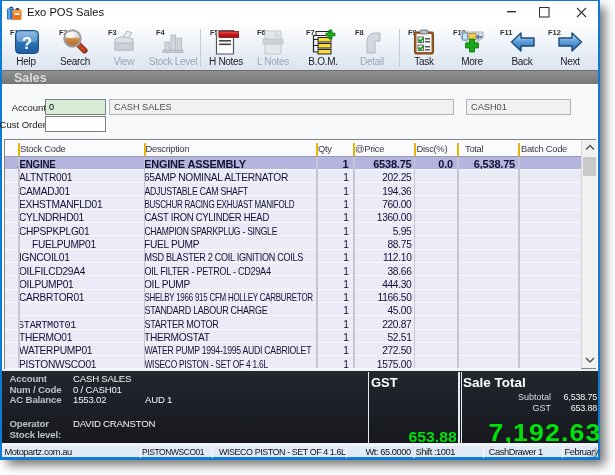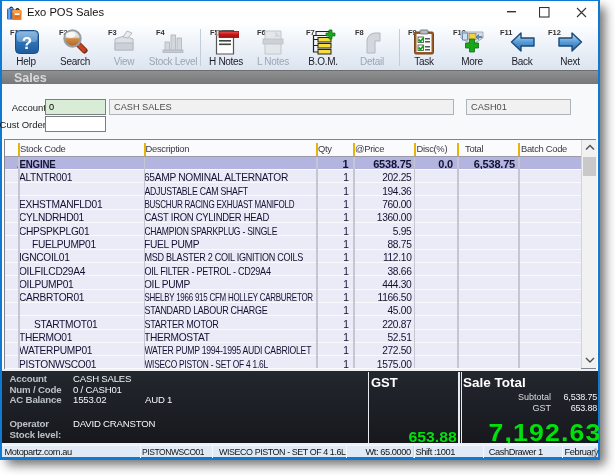--- a/index.html
+++ b/index.html
@@ -231,32 +231,34 @@
 <div class="hc" style="left:13.00px;width:125.50px;padding-left:0px;">Stock Code</div>
 <div class="hc" style="left:138.50px;width:172.50px;padding-left:0px;">Description</div>
 <div class="hc" style="left:311.00px;width:37.00px;padding-left:0px;">Qty</div>
 <div class="hc" style="left:348.00px;width:60.50px;padding-left:0px;">@Price</div>
 <div class="hc" style="left:408.50px;width:43.50px;padding-left:1px;">Disc(%)</div>
 <div class="hc" style="left:452.00px;width:61.00px;padding-left:6px;">Total</div>
 <div class="hc" style="left:513.00px;width:62.50px;padding-left:1px;">Batch Code</div>
 </div>
 <div class="grow sel" style="top:17.00px;height:13.312px;">
         <div class="gc" style="left:13.00px;width:125.50px;overflow:visible;"><span class="ct" style="padding-left:0px;margin-left:-1.5px;transform:scaleX(0.88);transform-origin:0 50%;">.ENGINE</span></div>
+        <div class="gc" style="left:138.50px;width:172.50px;"><span class="ct" style="padding-left:0.5px;">ENGINE ASSEMBLY</span></div>
         <div class="gc r" style="left:311.00px;width:37.00px;"><span class="ct" style="padding-right:4.5px;">1</span></div>
         <div class="gc r" style="left:348.00px;width:60.50px;"><span class="ct" style="padding-right:2px;">6538.75</span></div>
         <div class="gc r" style="left:408.50px;width:43.50px;"><span class="ct" style="padding-right:4px;">0.0</span></div>
         <div class="gc r" style="left:452.00px;width:61.00px;"><span class="ct" style="padding-right:3px;">6,538.75</span></div>
       </div>
 <div class="grow" style="top:30.31px;height:13.312px;">
         <div class="gc" style="left:13.00px;width:125.50px;"><span class="ct" style="padding-left:1px;">ALTNTR001</span></div>
         <div class="gc" style="left:138.50px;width:172.50px;"><span class="ct" style="padding-left:0.5px;">65AMP NOMINAL ALTERNATOR</span></div>
         <div class="gc r" style="left:311.00px;width:37.00px;"><span class="ct" style="padding-right:4.5px;">1</span></div>
         <div class="gc r" style="left:348.00px;width:60.50px;"><span class="ct" style="padding-right:2px;">202.25</span></div>
       </div>
 <div class="grow" style="top:43.62px;height:13.312px;">
+        <div class="gc" style="left:13.00px;width:125.50px;"><span class="ct" style="padding-left:1px;">CAMADJ01</span></div>
         <div class="gc" style="left:138.50px;width:172.50px;"><span class="ct" style="padding-left:0.5px;transform:scaleX(0.857);transform-origin:0 0;">ADJUSTABLE CAM SHAFT</span></div>
         <div class="gc r" style="left:311.00px;width:37.00px;"><span class="ct" style="padding-right:4.5px;">1</span></div>
         <div class="gc r" style="left:348.00px;width:60.50px;"><span class="ct" style="padding-right:2px;">194.36</span></div>
       </div>
 <div class="grow" style="top:56.94px;height:13.312px;">
         <div class="gc" style="left:13.00px;width:125.50px;"><span class="ct" style="padding-left:1px;">EXHSTMANFLD01</span></div>
         <div class="gc" style="left:138.50px;width:172.50px;"><span class="ct" style="padding-left:0.5px;transform:scaleX(0.79);transform-origin:0 0;">BUSCHUR RACING EXHUAST MANIFOLD</span></div>
         <div class="gc r" style="left:311.00px;width:37.00px;"><span class="ct" style="padding-right:4.5px;">1</span></div>
         <div class="gc r" style="left:348.00px;width:60.50px;"><span class="ct" style="padding-right:2px;">760.00</span></div>
       </div>
@@ -301,21 +303,21 @@
         <div class="gc" style="left:138.50px;width:172.50px;"><span class="ct" style="padding-left:0.5px;transform:scaleX(0.78);transform-origin:0 0;">SHELBY 1966 915 CFM HOLLEY CARBURETOR</span></div>
         <div class="gc r" style="left:311.00px;width:37.00px;"><span class="ct" style="padding-right:4.5px;">1</span></div>
         <div class="gc r" style="left:348.00px;width:60.50px;"><span class="ct" style="padding-right:2px;">1166.50</span></div>
       </div>
 <div class="grow" style="top:163.44px;height:13.312px;">
         <div class="gc" style="left:138.50px;width:172.50px;"><span class="ct" style="padding-left:0.5px;transform:scaleX(0.879);transform-origin:0 0;">STANDARD LABOUR CHARGE</span></div>
         <div class="gc r" style="left:311.00px;width:37.00px;"><span class="ct" style="padding-right:4.5px;">1</span></div>
         <div class="gc r" style="left:348.00px;width:60.50px;"><span class="ct" style="padding-right:2px;">45.00</span></div>
       </div>
 <div class="grow" style="top:176.75px;height:13.312px;">
-        <div class="gc" style="left:13.00px;width:125.50px;"><span class="ct" style="padding-left:16px;">STARTMOT01</span></div>
+        <div class="gc" style="left:13.00px;width:125.50px;"><span class="ct" style="padding-left:0;font-family:Liberation Mono, monospace;">STARTMOT01</span></div>
         <div class="gc" style="left:138.50px;width:172.50px;"><span class="ct" style="padding-left:0.5px;transform:scaleX(0.89);transform-origin:0 0;">STARTER MOTOR</span></div>
         <div class="gc r" style="left:311.00px;width:37.00px;"><span class="ct" style="padding-right:4.5px;">1</span></div>
         <div class="gc r" style="left:348.00px;width:60.50px;"><span class="ct" style="padding-right:2px;">220.87</span></div>
       </div>
 <div class="grow" style="top:190.06px;height:13.312px;">
         <div class="gc" style="left:13.00px;width:125.50px;"><span class="ct" style="padding-left:1px;">THERMO01</span></div>
         <div class="gc" style="left:138.50px;width:172.50px;"><span class="ct" style="padding-left:0.5px;">THERMOSTAT</span></div>
         <div class="gc r" style="left:311.00px;width:37.00px;"><span class="ct" style="padding-right:4.5px;">1</span></div>
         <div class="gc r" style="left:348.00px;width:60.50px;"><span class="ct" style="padding-right:2px;">52.51</span></div>
       </div>

